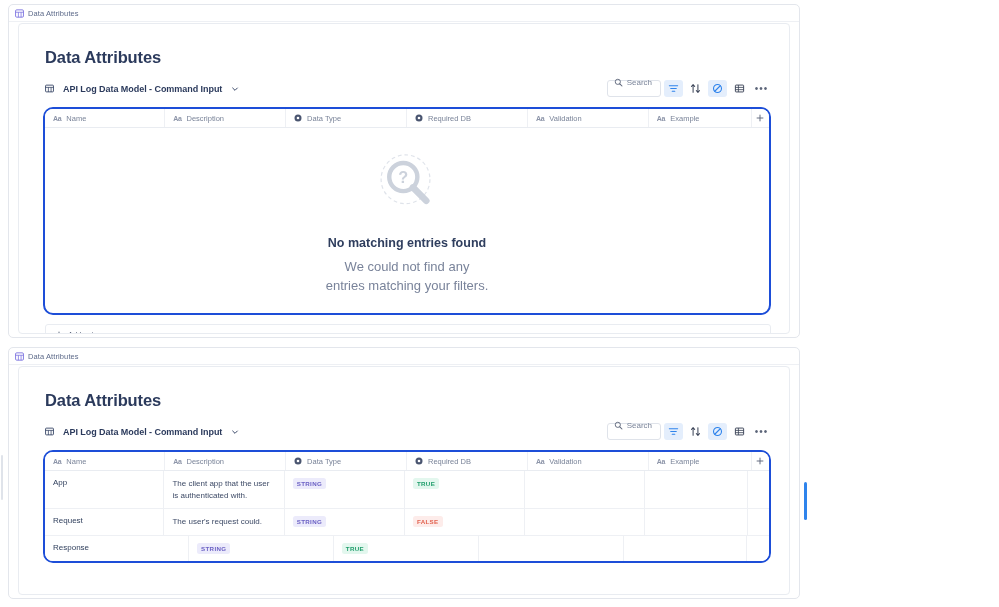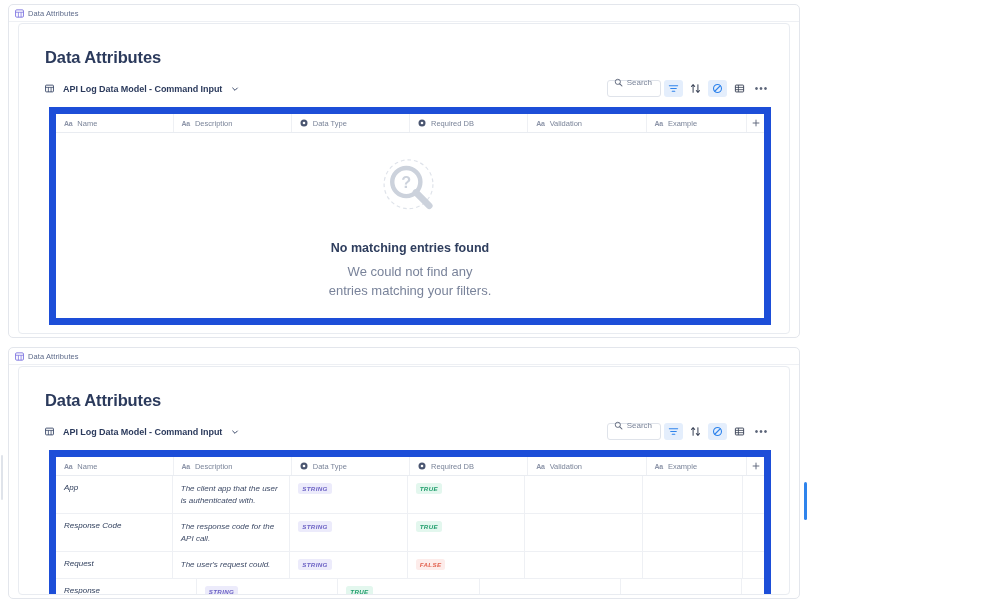--- a/index.html
+++ b/index.html
@@ -73,21 +73,21 @@
   .search-box .lbl { font-size: 8px; color: #7a8499; }
   .tb-btn {
     width: 19px; height: 17px;
     display: flex; align-items: center; justify-content: center;
     border-radius: 3px; cursor: pointer;
   }
   .tb-btn.active { background: #e4eefc; }
   .dots { letter-spacing: 1px; font-size: 10px; color: #5b6478; line-height: 8px; }
 
   
-  .table { margin: 10px 18px 0 30px; border: 7px solid #1d4ed8; border-radius: 0; overflow: hidden;}
+  .table { margin: 10px 18px 0 24px; border: 2px solid #1d4ed8; border-radius: 10px; overflow: hidden;}
   .thead { display: flex; height: 19px; background: #fff; border-bottom: 1px solid #e9ecf1;}
   .th {
     display: flex; align-items: center; gap: 5px;
     padding-left: 8px;
     border-right: 1px solid #eef0f4;
     font-size: 7.5px; color: #7a8499;
   }
   .th:last-child { border-right: none; }
   .th-add { width: 23px; justify-content: center; padding-left: 0; cursor: pointer; }
   .c-name { width: 157px; }
@@ -97,21 +97,21 @@
   .c-val  { width: 158px; }
   .c-ex   { width: 134px; }
 
   .aa {
     font-size: 7px; font-weight: bold; color: #8c94a8;
     letter-spacing: -.3px; line-height: 1;
   }
   .sel-ico { width: 8px; height: 8px; flex: none; }
 
   .tbody { background: #fff; }
-  .trow { display: flex; border-bottom: 1px solid #eef0f4; font-style: italic; }
+  .trow { display: flex; border-bottom: 1px solid #eef0f4; }
   .trow:last-child { border-bottom: none; }
   .td {
     border-right: 1px solid #eef0f4;
     padding: 7px 8px;
     font-size: 8px; color: #32415e;
     display: flex; align-items: flex-start;
   }
   .td:last-child { border-right: none; }
   .td.desc { color: #3d4a66; line-height: 1.45; }
 
@@ -439,41 +439,20 @@
               <div class="td c-val">
                 <span></span>
               </div>
               <div class="td c-ex">
                 <span></span>
               </div>
               <div class="td th-add" style="width: 23px;"></div>
             </div>
             <div class="trow">
               <div class="td c-name">
-                <span>Response Code</span>
-              </div>
-              <div class="td c-desc desc">
-                <span>The response code for the API call.</span>
-              </div>
-              <div class="td c-type">
-                <span class="badge b-string">STRING</span>
-              </div>
-              <div class="td c-req">
-                <span class="badge b-true">TRUE</span>
-              </div>
-              <div class="td c-val">
-                <span></span>
-              </div>
-              <div class="td c-ex">
-                <span></span>
-              </div>
-              <div class="td th-add" style="width: 23px;"></div>
-            </div>
-            <div class="trow">
-              <div class="td c-name">
                 <span>Request</span>
               </div>
               <div class="td c-desc desc">
                 <span>The user's request could.</span>
               </div>
               <div class="td c-type">
                 <span class="badge b-string">STRING</span>
               </div>
               <div class="td c-req">
                 <span class="badge b-false">FALSE</span>

